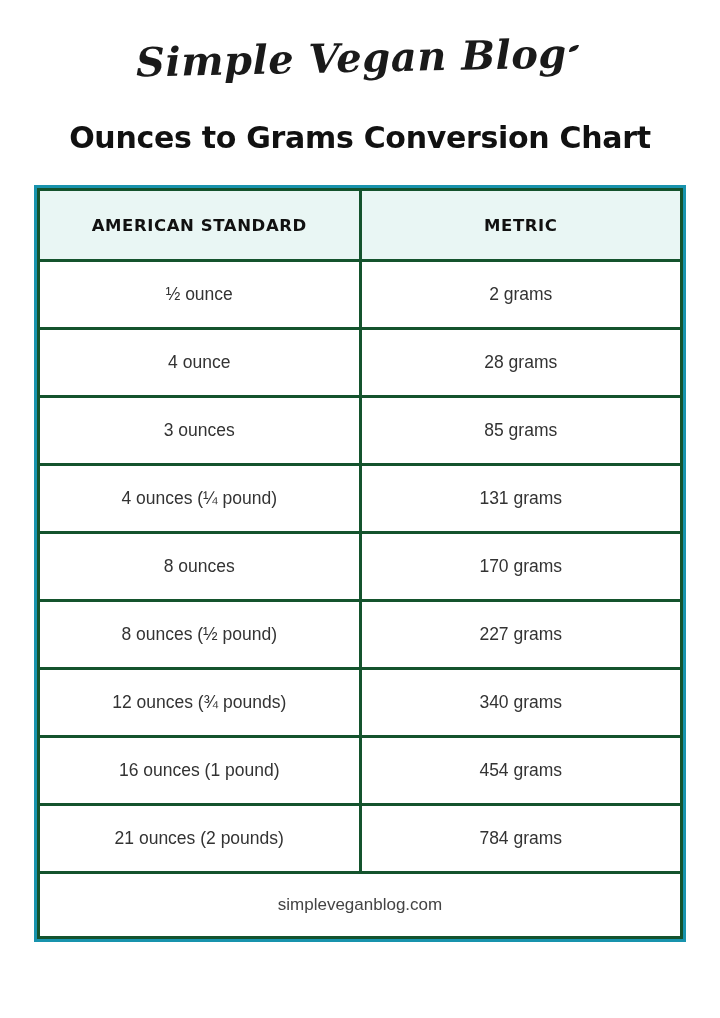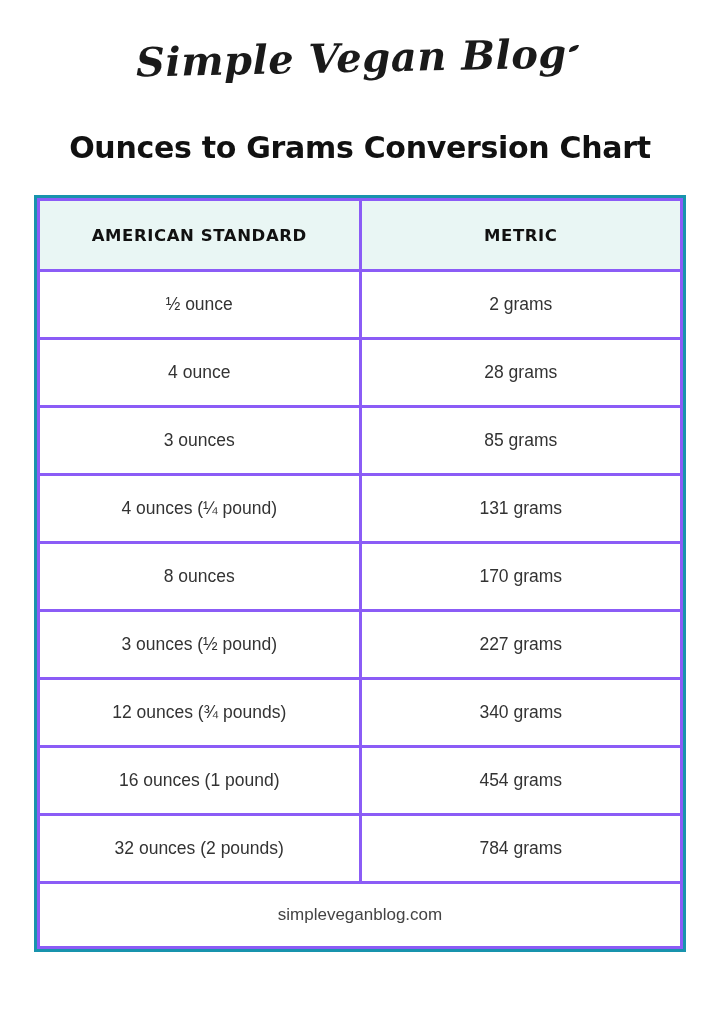--- a/index.html
+++ b/index.html
@@ -48,38 +48,38 @@
     left: -4px;
   }
 
   
   .title {
     text-align: center;
     font-size: 30px;
     font-weight: bold;
     letter-spacing: -0.3px;
     color: #111111;
-    margin-top: 18px;
+    margin-top: 8px;
     font-family: "DejaVu Sans", sans-serif;
   }
 
   
   .table-wrap {
     margin-top: 30px;
     border: 3px solid #1893ad;
     border-collapse: collapse;
   }
   table.conv {
     width: 100%;
     border-collapse: collapse;
     table-layout: fixed;
   }
   table.conv th,
   table.conv td {
-    border: 3px solid #8b5cf6;
+    border: 3px solid #14532d;
     text-align: center;
     height: 63px;
     vertical-align: middle;
     font-size: 17.5px;
     font-weight: normal;
     color: #333333;
   }
   table.conv th {
     background: #e9f6f4;
     font-weight: bold;
@@ -136,33 +136,33 @@
         </tr>
         <tr>
           <td>4 ounces (¼ pound)</td>
           <td>131 grams</td>
         </tr>
         <tr>
           <td>8 ounces</td>
           <td>170 grams</td>
         </tr>
         <tr>
-          <td>3 ounces (½ pound)</td>
+          <td>8 ounces (½ pound)</td>
           <td>227 grams</td>
         </tr>
         <tr>
           <td>12 ounces (¾ pounds)</td>
           <td>340 grams</td>
         </tr>
         <tr>
           <td>16 ounces (1 pound)</td>
           <td>454 grams</td>
         </tr>
         <tr>
-          <td>32 ounces (2 pounds)</td>
+          <td>21 ounces (2 pounds)</td>
           <td>784 grams</td>
         </tr>
         <tr>
           <td class="footer-cell" colspan="2">simpleveganblog.com</td>
         </tr>
       </tbody>
     </table>
   </div>
 
 </div>

